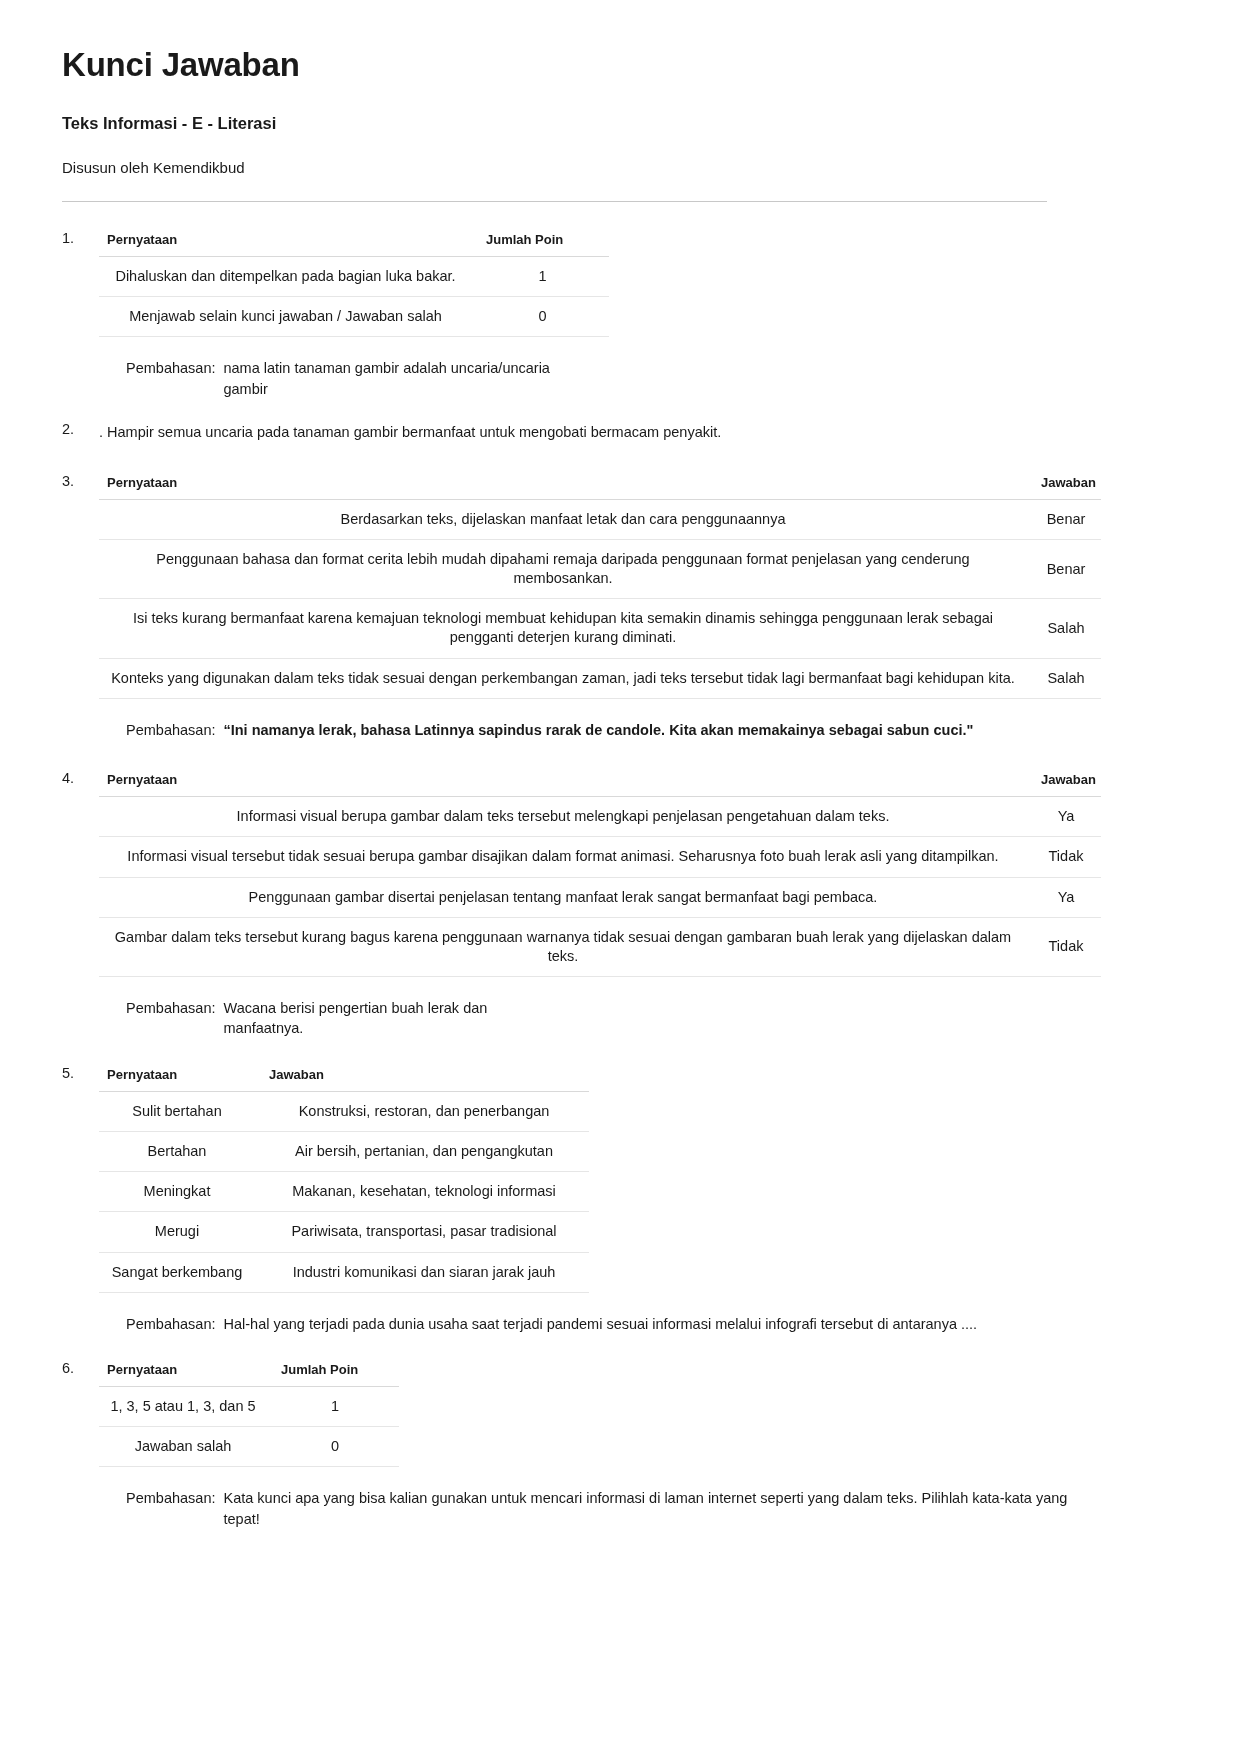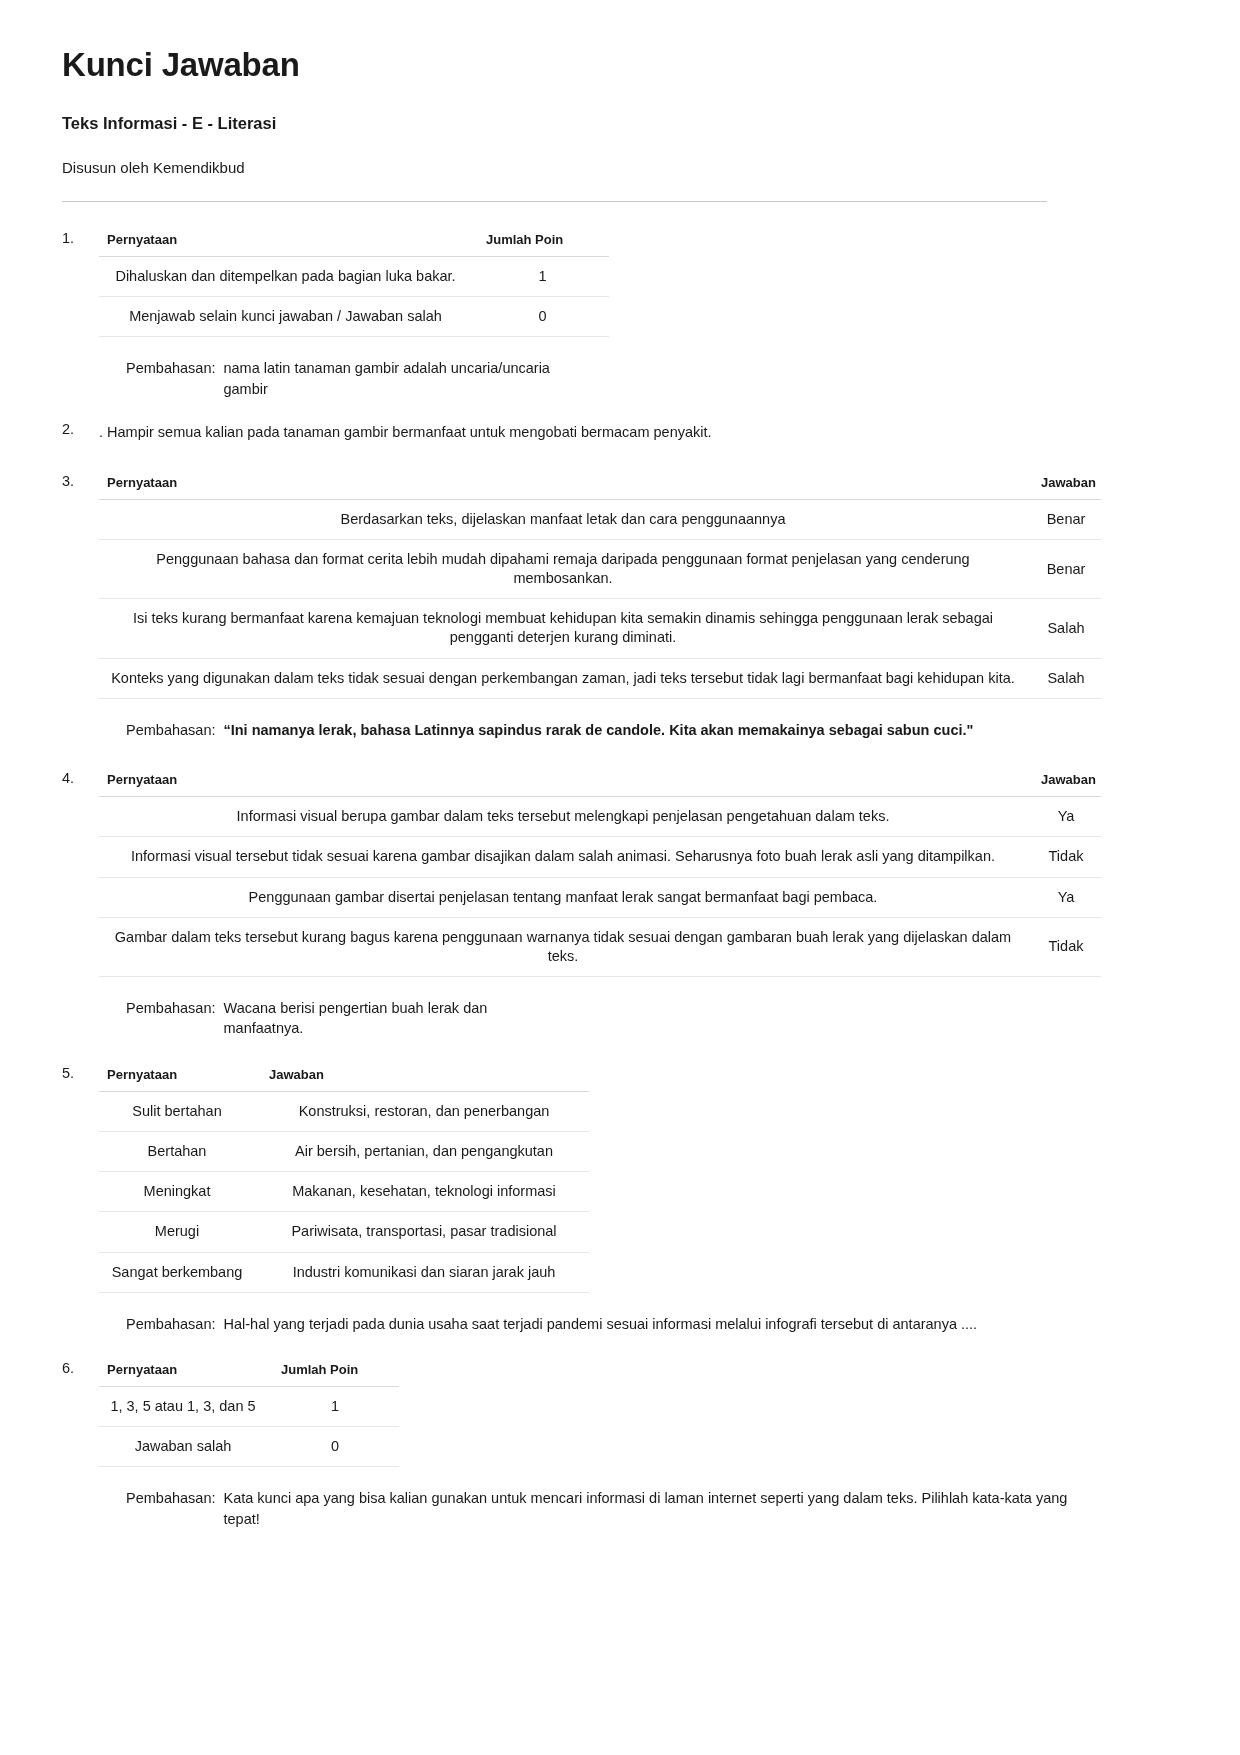--- a/index.html
+++ b/index.html
@@ -197,21 +197,21 @@
         <div class="pembahasan narrow">
           <div class="plabel">Pembahasan:</div>
           <div class="ptext">nama latin  tanaman gambir adalah uncaria/uncaria gambir</div>
         </div>
       </div>
     </div>
 
     <div class="qblock" id="q2">
       <div class="qnum">2.</div>
       <div class="qbody">
-        <div class="plain-stmt">. Hampir semua kalian pada tanaman gambir bermanfaat untuk mengobati bermacam penyakit.</div>
+        <div class="plain-stmt">. Hampir semua uncaria pada tanaman gambir bermanfaat untuk mengobati bermacam penyakit.</div>
       </div>
     </div>
 
     <div class="qblock" id="q3">
       <div class="qnum">3.</div>
       <div class="qbody">
         <table class="kj t-wide">
           <colgroup>
               <col class="c1">
               <col class="c2">
@@ -261,21 +261,21 @@
               <th>Pernyataan</th>
               <th class="ans">Jawaban</th>
             </tr>
           </thead>
           <tbody>
             <tr>
               <td>Informasi visual berupa gambar dalam teks tersebut melengkapi penjelasan pengetahuan dalam teks.</td>
               <td class="ans">Ya</td>
             </tr>
             <tr>
-              <td>Informasi visual tersebut tidak sesuai karena gambar disajikan dalam salah animasi. Seharusnya foto buah lerak asli yang ditampilkan.</td>
+              <td>Informasi visual tersebut tidak sesuai berupa gambar disajikan dalam format animasi. Seharusnya foto buah lerak asli yang ditampilkan.</td>
               <td class="ans">Tidak</td>
             </tr>
             <tr>
               <td>Penggunaan gambar disertai penjelasan tentang manfaat lerak sangat bermanfaat bagi pembaca.</td>
               <td class="ans">Ya</td>
             </tr>
             <tr>
               <td>Gambar dalam teks tersebut kurang bagus karena penggunaan warnanya tidak sesuai dengan gambaran buah lerak yang dijelaskan dalam teks.</td>
               <td class="ans">Tidak</td>
             </tr>

